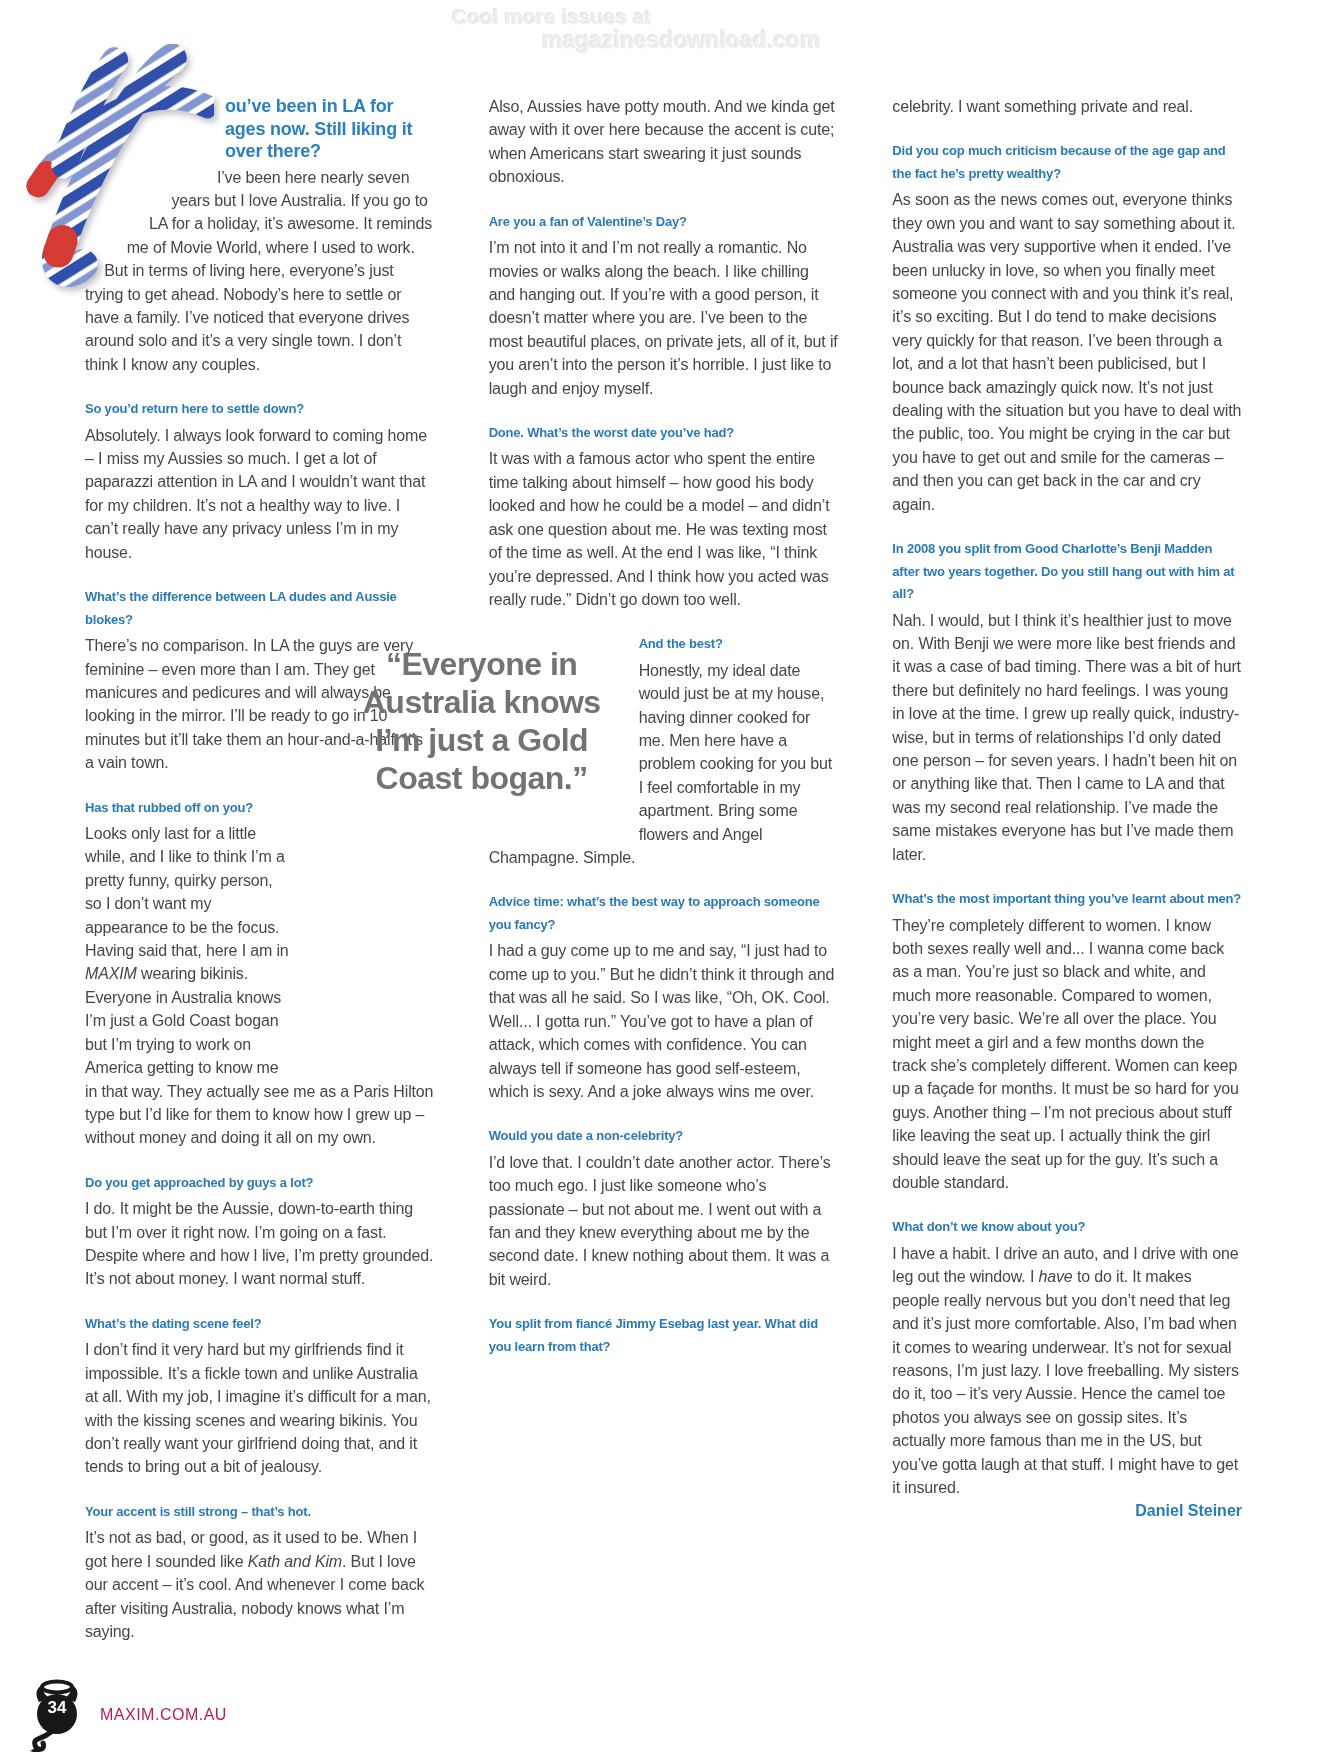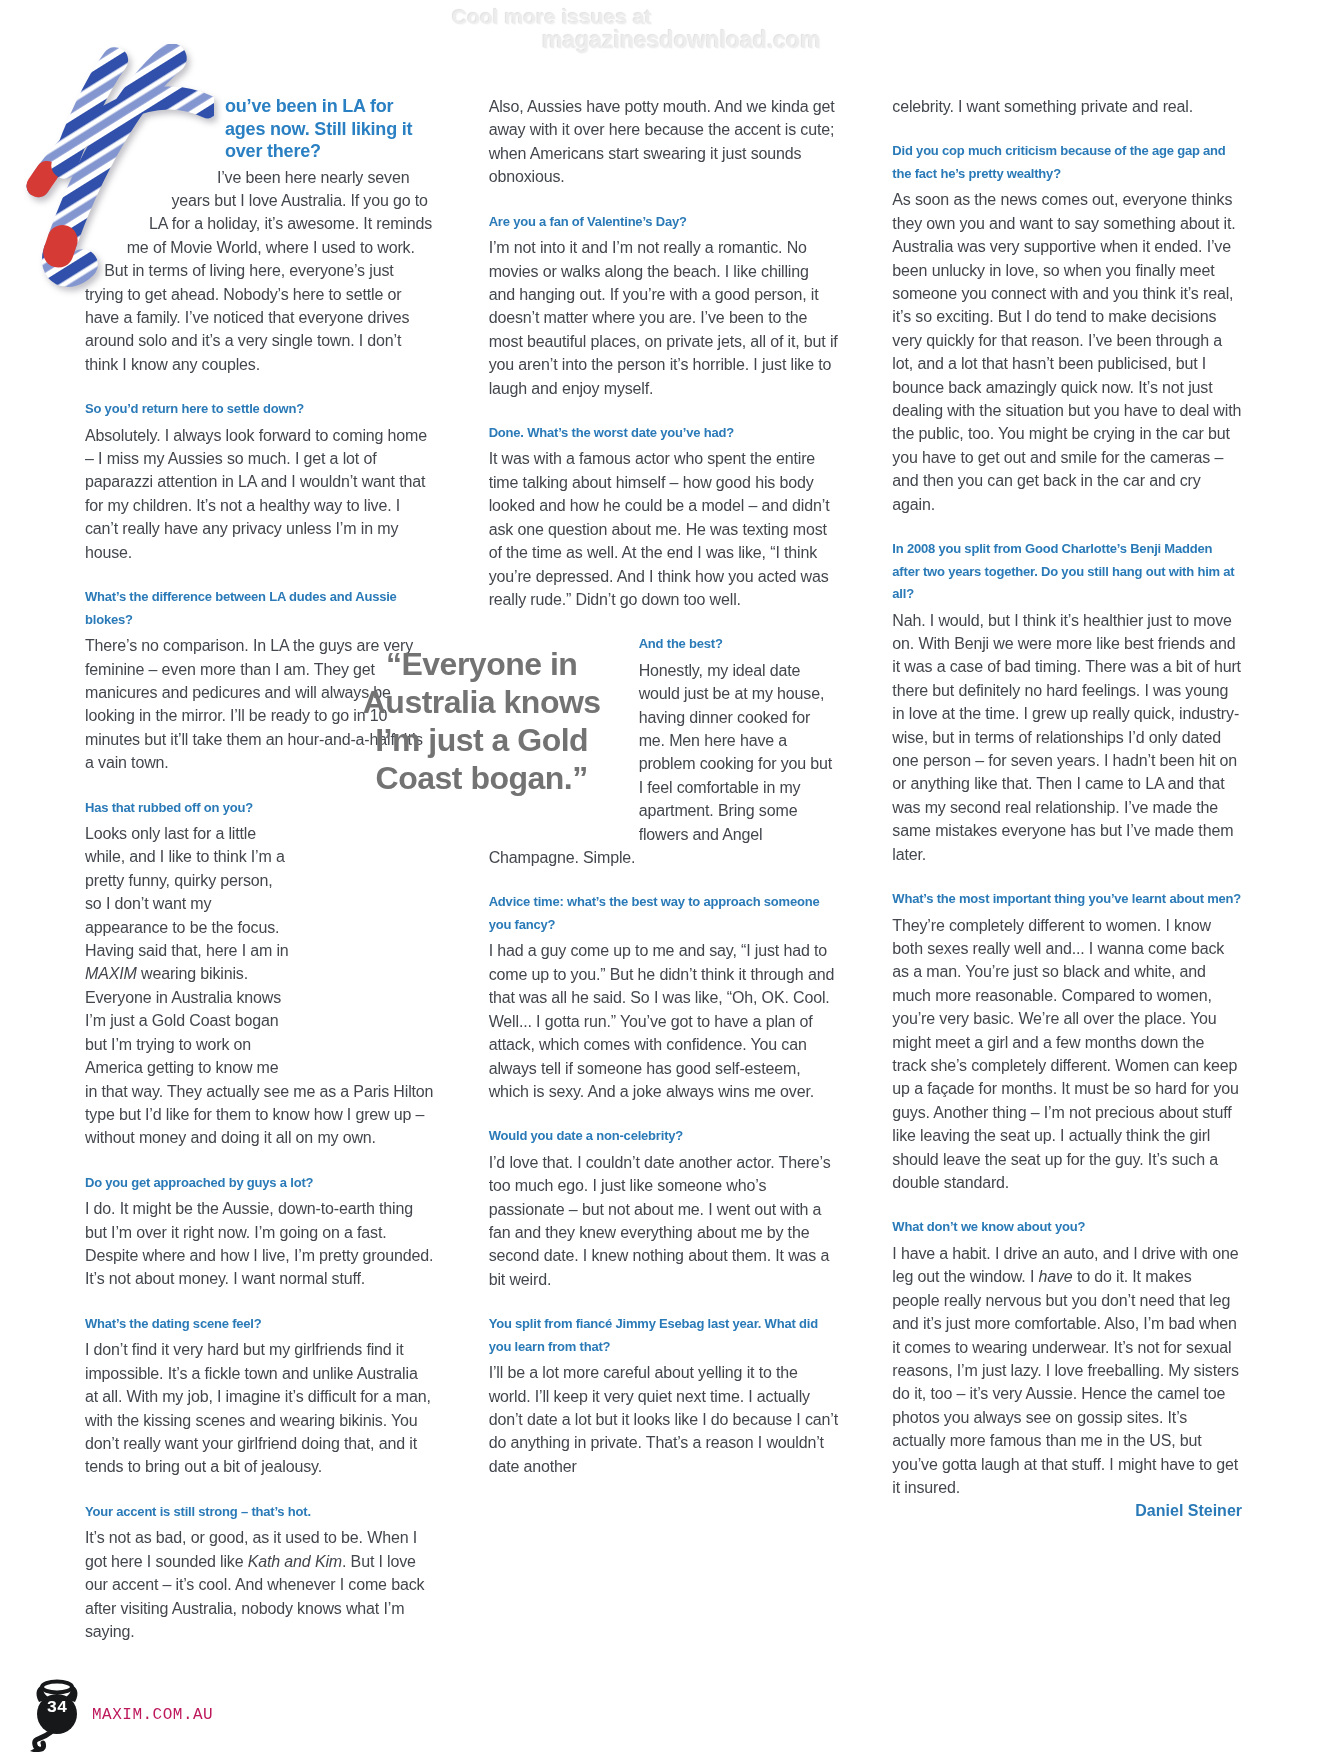--- a/index.html
+++ b/index.html
@@ -40,21 +40,21 @@
   .pullquote{float:left;width:282px;height:190px;margin:4px 16px 6px -148px;
      color:#737373;font-size:32px;line-height:38px;font-weight:700;text-align:center;
      white-space:pre-line;letter-spacing:-0.5px;padding-top:8px;box-sizing:border-box;}
 
   
   .spacer-r{float:right;width:146px;height:238px;}
 
   .byline{margin-top:3px;text-align:right;font-size:16px;font-weight:700;color:#2a7ab8;}
 
   
-  .footer{position:absolute;left:26px;top:1678px;display:flex;align-items:center;gap:4px;font-family:Liberation Mono, monospace;}
+  .footer{position:absolute;left:26px;top:1678px;display:flex;align-items:center;gap:12px;}
   .devil{position:relative;width:62px;height:74px;}
   .devil-num{position:absolute;left:11px;top:20px;width:40px;text-align:center;
      color:#fff;font-size:17px;font-weight:700;}
   .footer-site{color:#be185d;font-size:16px;letter-spacing:0.5px;}
 </style>
 </head>
 <body>
 
 <div class="page">
 
@@ -135,21 +135,20 @@
       <section class="qa">
         <h3 class="q">Advice time: what’s the best way to approach someone you fancy?</h3>
         <p class="a"><span>I had a guy come up to me and say, “I just had to come up to you.” But he didn’t think it through and that was all he said. So I was like, “Oh, OK. Cool. Well... I gotta run.” You’ve got to have a plan of attack, which comes with confidence. You can always tell if someone has good self-esteem, which is sexy. And a joke always wins me over.</span></p>
       </section>
       <section class="qa">
         <h3 class="q">Would you date a non-celebrity?</h3>
         <p class="a"><span>I’d love that. I couldn’t date another actor. There’s too much ego. I just like someone who’s passionate – but not about me. I went out with a fan and they knew everything about me by the second date. I knew nothing about them. It was a bit weird.</span></p>
       </section>
       <section class="qa">
         <h3 class="q">You split from fiancé Jimmy Esebag last year. What did you learn from that?</h3>
-        <p class="a"><span>I’ll be a lot more careful about yelling it to the world. I’ll keep it very quiet next time. I actually don’t date a lot but it looks like I do because I can’t do anything in private. That’s a reason I wouldn’t date another</span></p>
       </section>
     </div>
 
     <div class="col">
       <section class="qa">
         <p class="a"><span>celebrity. I want something private and real.</span></p>
       </section>
       <section class="qa">
         <h3 class="q">Did you cop much criticism because of the age gap and the fact he’s pretty wealthy?</h3>
         <p class="a"><span>As soon as the news comes out, everyone thinks they own you and want to say something about it. Australia was very supportive when it ended. I’ve been unlucky in love, so when you finally meet someone you connect with and you think it’s real, it’s so exciting. But I do tend to make decisions very quickly for that reason. I’ve been through a lot, and a lot that hasn’t been publicised, but I bounce back amazingly quick now. It’s not just dealing with the situation but you have to deal with the public, too. You might be crying in the car but you have to get out and smile for the cameras – and then you can get back in the car and cry again.</span></p>

